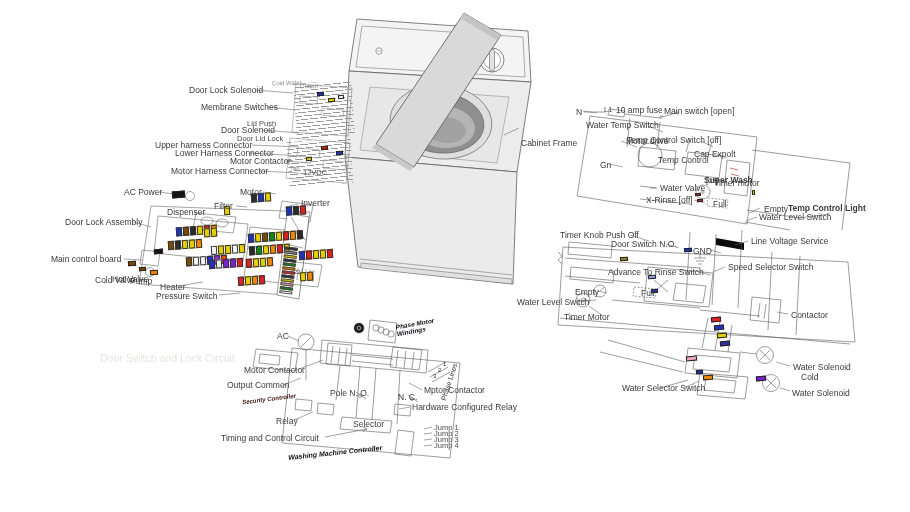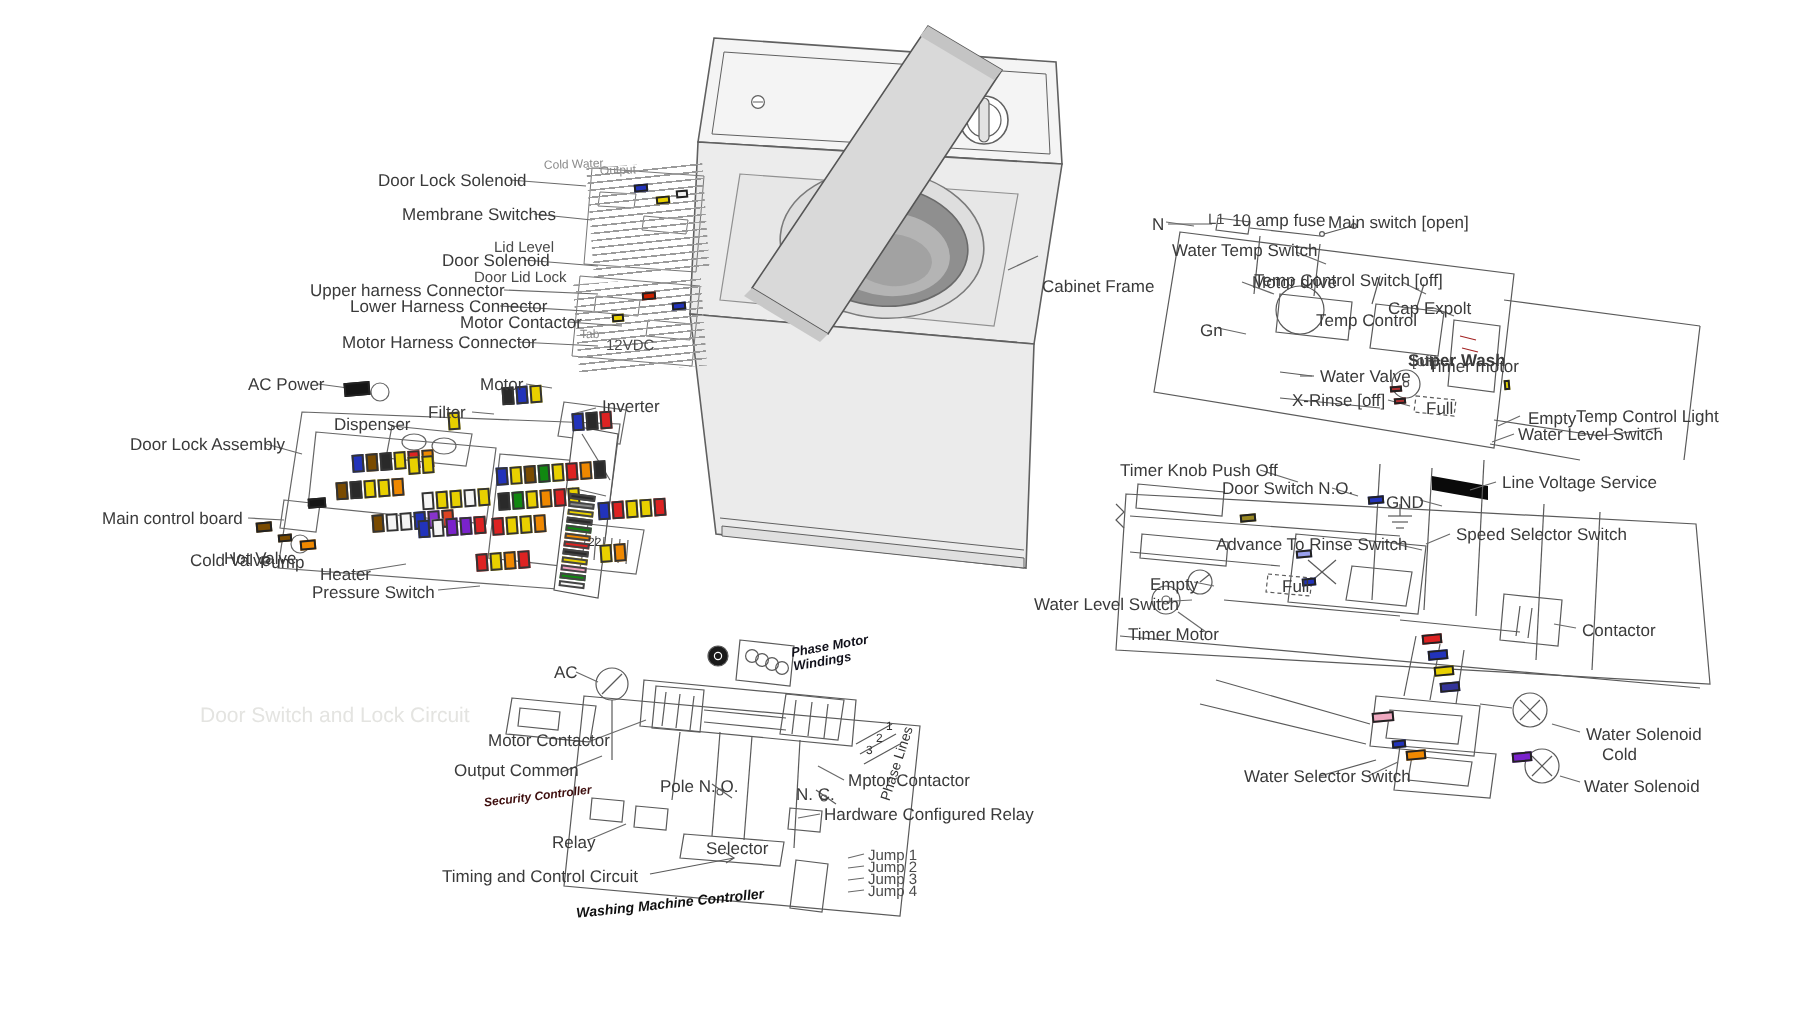--- a/index.html
+++ b/index.html
@@ -400,21 +400,21 @@
         <span style="background: rgb(42, 42, 42);"></span>
         <span style="background: rgb(232, 208, 0);"></span>
         <span style="background: rgb(240, 160, 192);"></span>
         <span style="background: rgb(17, 136, 17);"></span>
         <span style="background: rgb(248, 248, 248);"></span>
       </div>
       <div class="lbl" style="left: 189px; top: 86px;">Door Lock Solenoid</div>
       <div class="lbl tiny" style="left: 272px; top: 80px; transform: rotate(-2deg);">Cold Water</div>
       <div class="lbl tiny" style="left: 300px; top: 83px; transform: rotate(-2deg);">Output</div>
       <div class="lbl" style="left: 201px; top: 103px;">Membrane Switches</div>
-      <div class="lbl small" style="left: 247px; top: 120px;">Lid Level</div>
+      <div class="lbl small" style="left: 247px; top: 120px;">Lid Push</div>
       <div class="lbl" style="left: 221px; top: 126px;">Door Solenoid</div>
       <div class="lbl small" style="left: 237px; top: 135px;">Door Lid Lock</div>
       <div class="lbl" style="left: 155px; top: 141px;">Upper harness Connector</div>
       <div class="lbl" style="left: 144px; top: 149px; padding-left: 31px;">Lower Harness Connector</div>
       <div class="lbl" style="left: 230px; top: 157px;">Motor Contactor</div>
       <div class="lbl" style="left: 171px; top: 167px;">Motor Harness Connector</div>
       <div class="lbl tiny" style="left: 290px; top: 165px;">Tab</div>
       <div class="lbl small" style="left: 303px; top: 169px;">12VDC</div>
       <div class="lbl" style="left: 124px; top: 188px;">AC Power</div>
       <div class="lbl" style="left: 240px; top: 188px;">Motor</div>
@@ -441,21 +441,21 @@
       <div class="lbl" style="left: 600px; top: 161px;">Gn</div>
       <div class="lbl" style="left: 658px; top: 156px;">Temp Control</div>
       <div class="lbl" style="left: 694px; top: 150px;">Cap Expolt</div>
       <div class="lbl" style="left: 704px; top: 176px; font-weight: bold;">Super Wash</div>
       <div class="lbl small" style="left: 706px; top: 177px;">[off]</div>
       <div class="lbl" style="left: 714px; top: 179px;">Timer motor</div>
       <div class="lbl" style="left: 660px; top: 184px;">Water Valve</div>
       <div class="lbl" style="left: 646px; top: 196px;">X-Rinse [off]</div>
       <div class="lbl" style="left: 713px; top: 200px;">Full</div>
       <div class="lbl" style="left: 764px; top: 205px;">Empty</div>
-      <div class="lbl" style="left: 788px; top: 204px;">Temp Control Light</div>
+      <div class="lbl" style="left: 788px; top: 204px; font-weight: bold;">Temp Control Light</div>
       <div class="lbl" style="left: 759px; top: 213px;">Water Level Switch</div>
       <div class="lbl" style="left: 560px; top: 231px;">Timer Knob Push Off</div>
       <div class="lbl" style="left: 611px; top: 240px;">Door Switch N.O.</div>
       <div class="lbl" style="left: 693px; top: 247px;">GND</div>
       <div class="lbl" style="left: 751px; top: 237px;">Line Voltage Service</div>
       <div class="lbl" style="left: 608px; top: 268px;">Advance To Rinse Switch</div>
       <div class="lbl" style="left: 728px; top: 263px;">Speed Selector Switch</div>
       <div class="lbl" style="left: 575px; top: 288px;">Empty</div>
       <div class="lbl" style="left: 641px; top: 289px;">Full</div>
       <div class="lbl" style="left: 517px; top: 298px;">Water Level Switch</div>

